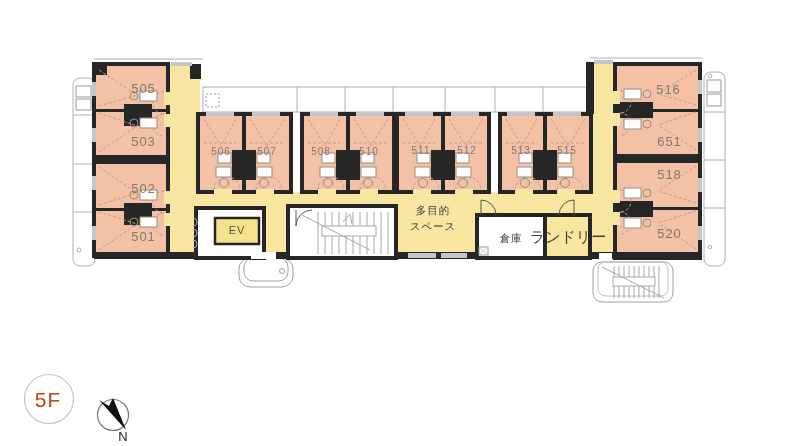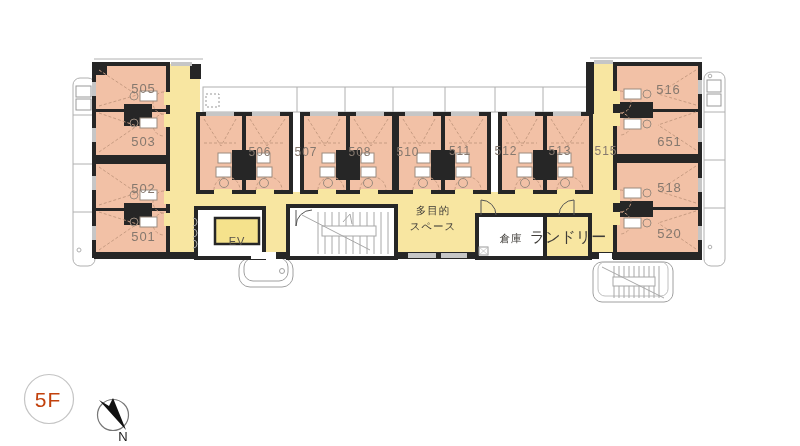--- a/index.html
+++ b/index.html
@@ -2,23 +2,23 @@
 <html><head>
 <meta charset="utf-8">
 <style>
   html,body{margin:0;padding:0;background:#ffffff;}
   #canvas{position:relative;width:800px;height:446px;background:#ffffff;overflow:hidden;
           font-family:"Liberation Sans","DejaVu Sans",sans-serif;}
   #plan-svg{position:absolute;left:0;top:0;}
   .lbl{position:absolute;transform:translate(-50%,-50%);white-space:nowrap;line-height:1;}
   .room-no{color:#85786e;letter-spacing:1px;}
   .wing{font-size:13px;padding-left:25px;}
-  .mid{font-size:12px;margin-left:39px;}
+  .mid{font-size:10px;}
   .fac{color:#3f3c38;font-size:10.5px;letter-spacing:1px;text-align:center;}
-  .ev{color:#55504a;font-size:11px;letter-spacing:1px;margin-top:11px;}
+  .ev{color:#55504a;font-size:11px;letter-spacing:1px;}
   .laundry{font-size:15px;letter-spacing:0;}
   .floor-badge{color:#c2410c;font-size:21px;letter-spacing:1px;}
   .north{color:#1a1a1a;font-size:13px;}
 </style>
 </head>
 <body>
 
 <div id="canvas">
 
 <svg id="plan-svg" width="800" height="446" viewBox="0 0 800 446">
@@ -262,21 +262,21 @@
 <span class="lbl room-no mid" style="left:267px;top:152px">507</span>
 <span class="lbl room-no mid" style="left:321px;top:152px">508</span>
 <span class="lbl room-no mid" style="left:369px;top:152px">510</span>
 <span class="lbl room-no mid" style="left:421px;top:151px">511</span>
 <span class="lbl room-no mid" style="left:467px;top:151px">512</span>
 <span class="lbl room-no mid" style="left:521px;top:151px">513</span>
 <span class="lbl room-no mid" style="left:567px;top:151px">515</span>
 
 <span class="lbl room-no wing" style="left:656px;top:89px">516</span>
 <span class="lbl room-no wing" style="left:657px;top:141px">651</span>
-<span class="lbl room-no wing" style="left:657px;top:187px">518</span>
+<span class="lbl room-no wing" style="left:657px;top:174px">518</span>
 <span class="lbl room-no wing" style="left:657px;top:233px">520</span>
 
 <span class="lbl ev" style="left:237px;top:230px">EV</span>
 <span class="lbl fac" style="left:433px;top:210px">多目的</span>
 <span class="lbl fac" style="left:433px;top:226px">スペース</span>
 <span class="lbl fac" style="left:511px;top:238px">倉庫</span>
 <span class="lbl fac laundry" style="left:568px;top:236px">ランドリー</span>
 
 <span class="lbl floor-badge" style="left:48px;top:399px">5F</span>
 <span class="lbl north" style="left:123px;top:436px">N</span>

